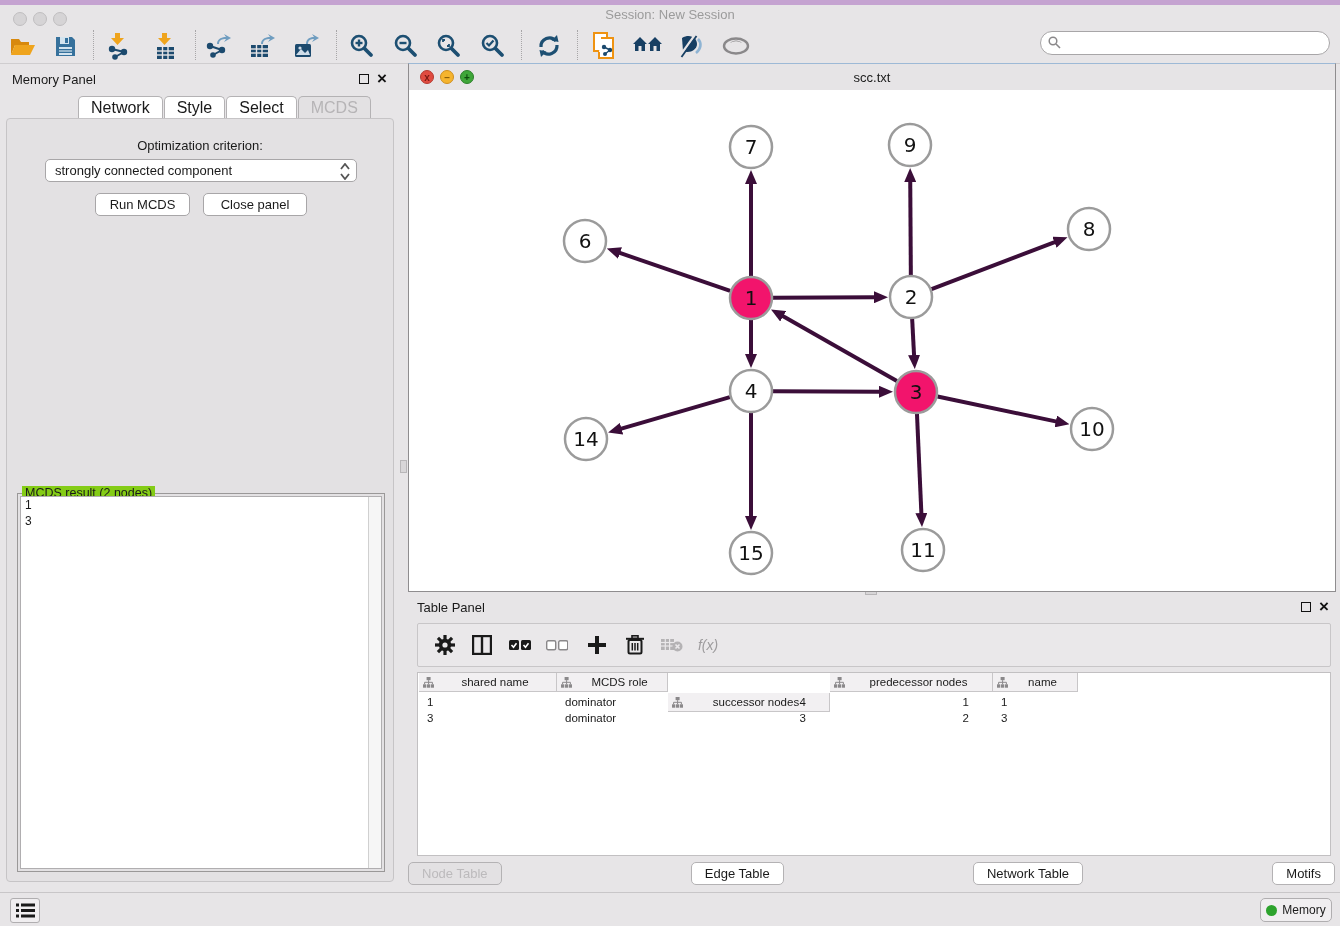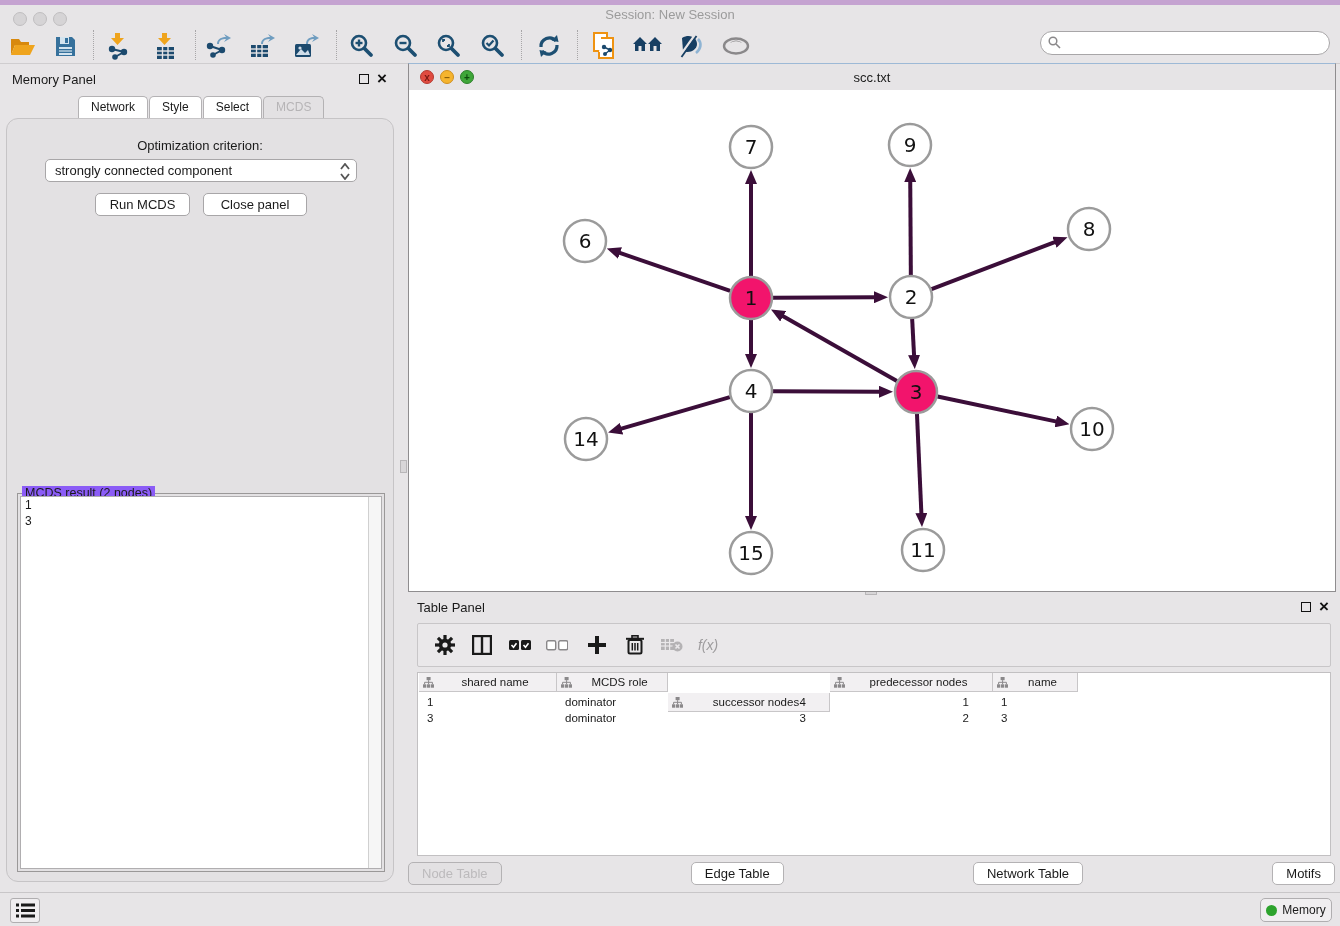--- a/index.html
+++ b/index.html
@@ -20,32 +20,32 @@
   .search-box{position:absolute;top:4px;left:1040px;width:288px;height:22px;background:#fff;
               border:1px solid #a8a6a8;border-radius:12px;}
   .search-box svg{position:absolute;left:7px;top:4px;}
 
   
   .cp-title{top:72px;left:12px;font-size:13px;color:#1a1a1a;}
   .float-box{width:10px;height:10px;border:1.6px solid #111;box-sizing:border-box;}
   .close-x{font-size:17px;font-weight:900;line-height:12px;color:#111;}
   .tabs-row{top:96px;left:78px;height:23px;display:flex;}
   .tab{height:21px;line-height:21px;padding:0 12px;background:#fff;border:1px solid #b4b2b4;
-       border-bottom:none;border-radius:5px 5px 0 0;font-size:12px;margin-right:1px;text-align:center;}
+       border-bottom:none;border-radius:5px 5px 0 0;font-size:16px;margin-right:1px;text-align:center;}
   .tab.active{background:#e3e1e3;color:#b6b4b6;}
   .cp-body{top:118px;left:6px;width:388px;height:764px;background:#e3e1e3;border:1px solid #c6c4c6;
-           border-radius:12px;box-sizing:border-box;}
+           border-radius:4px;box-sizing:border-box;}
   .opt-label{top:19px;left:0;width:100%;text-align:center;font-size:13px;}
   .combo{top:40px;left:38px;width:312px;height:23px;background:#fff;border:1px solid #a8a6a8;border-radius:5px;
          box-sizing:border-box;font-size:13px;line-height:21px;padding-left:9px;}
   .combo svg{position:absolute;right:6px;top:3px;}
   .btn{position:absolute;height:23px;background:#fff;border:1px solid #a8a6a8;border-radius:5px;
        box-sizing:border-box;font-size:13px;text-align:center;line-height:21px;}
   .fieldset{top:374px;left:10px;width:368px;height:379px;border:1px solid #9a9898;box-sizing:border-box;}
-  .legend{position:absolute;top:-8px;left:4px;background:#8b5cf6;padding:0 3px;font-size:12.5px;}
+  .legend{position:absolute;top:-8px;left:4px;background:#84cc16;padding:0 3px;font-size:12.5px;}
   .result-area{position:absolute;left:2px;top:2px;right:2px;bottom:2px;background:#fff;border:1px solid #b0aeb0;}
   .result-line{font-size:12px;line-height:16px;padding-left:4px;}
   .vscroll{position:absolute;top:0;right:0;bottom:0;width:12px;background:#f6f6f6;border-left:1px solid #d0d0d0;}
 
   
   .grip-v{top:460px;left:400px;width:7px;height:13px;background:#d8d6d8;border:1px solid #b8b6b8;box-sizing:border-box;}
   .grip-h{top:588px;left:865px;width:12px;height:7px;background:#d8d6d8;border:1px solid #b8b6b8;box-sizing:border-box;}
 
   
   .net-win{top:63px;left:408px;width:928px;height:529px;background:#fff;border:1px solid #8f8d8f;

